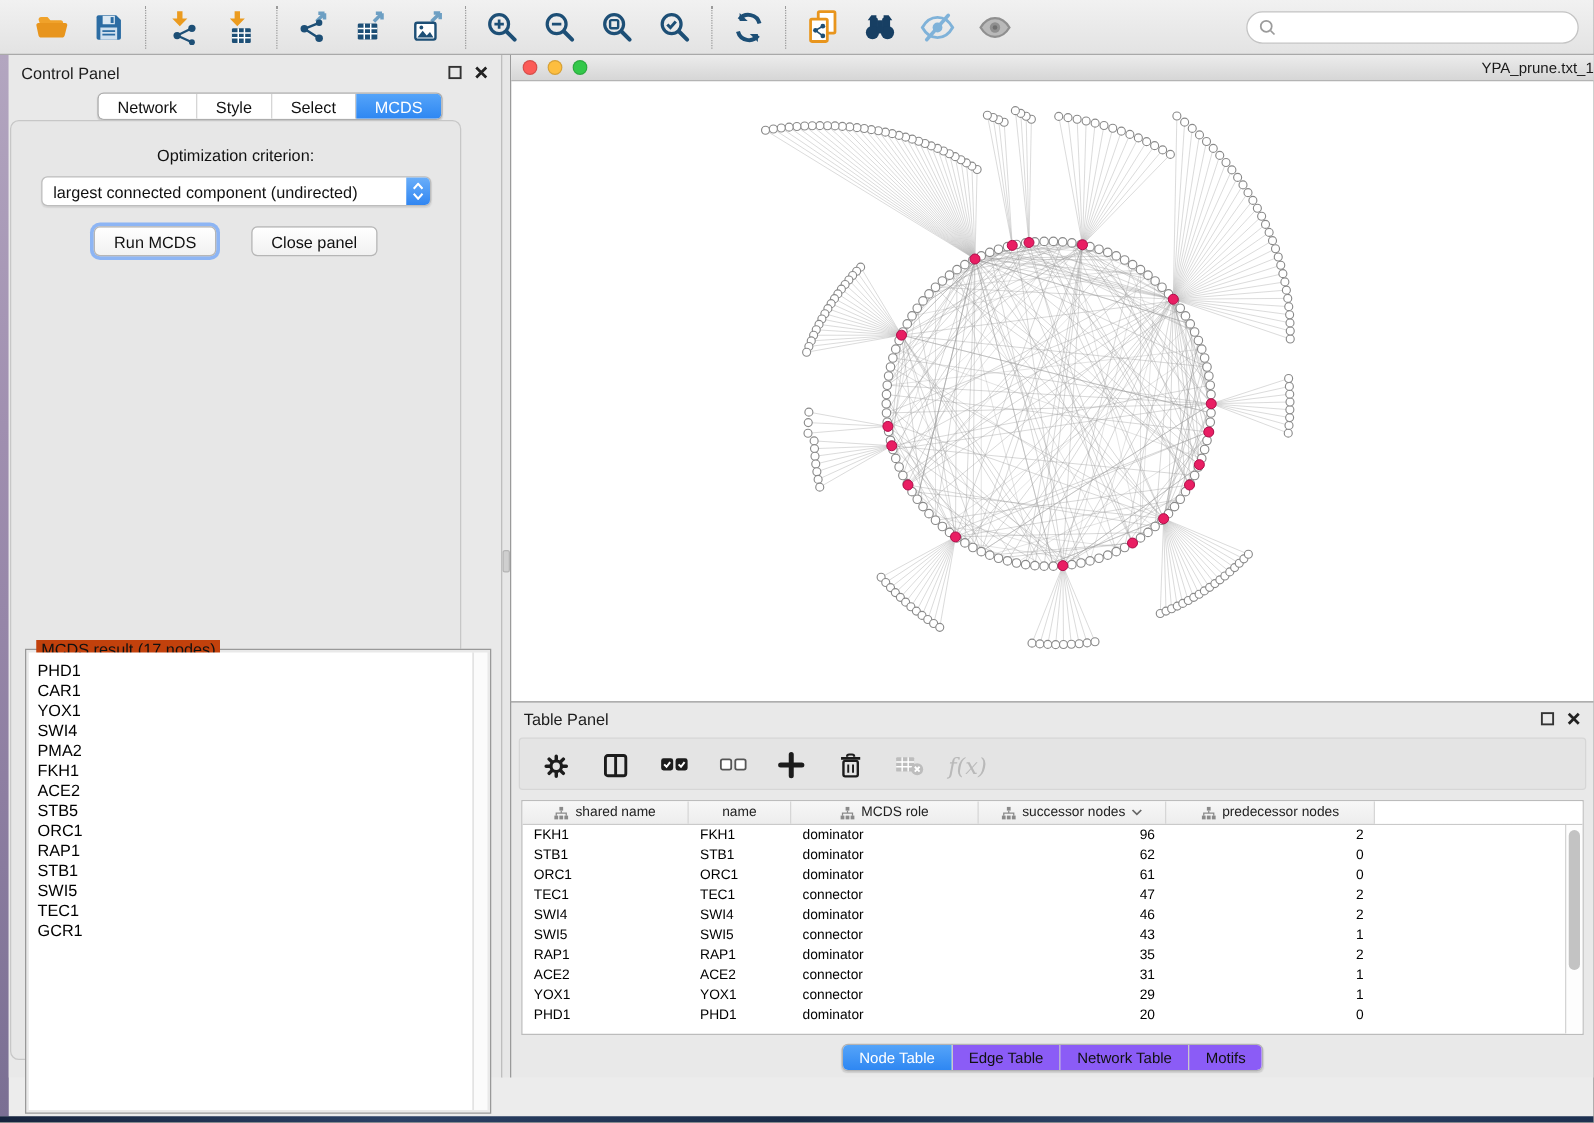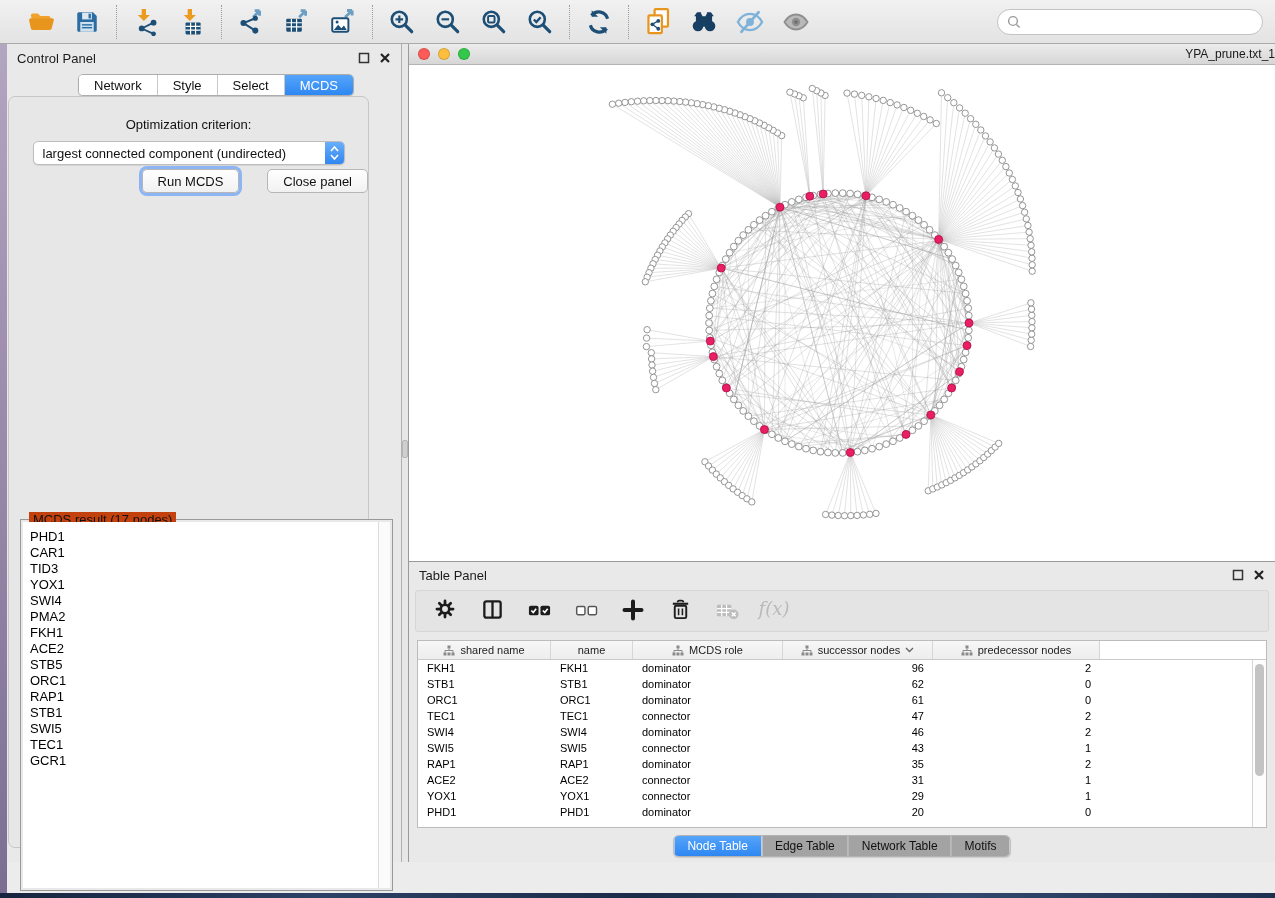--- a/index.html
+++ b/index.html
@@ -41,21 +41,21 @@
   .cp-tab.active { background:linear-gradient(#55a4f9,#2e87f2); color:#fff; }
   .cp-card { position:absolute; left:1px; top:52px; width:361px; height:752px;
     background:#e7e7e7; border:1px solid #c7c7c7; border-radius:7px; }
   .criterion-label { text-align:center; margin-top:20px; font-size:13px; color:#111; }
   .criterion-select { width:312px; height:24px; margin:9px auto 0; background:#fff;
     border:1px solid #bdbdbd; border-radius:5px; display:flex; align-items:center;
     overflow:hidden; box-shadow:0 1px 1px rgba(0,0,0,.08); }
   .criterion-select .val { flex:1; font-size:13px; padding-left:9px; color:#111; white-space:nowrap; }
   .stepper { width:19px; height:24px; background:linear-gradient(#6cb0fa,#2e84f1);
     display:flex; flex-direction:column; align-items:center; justify-content:center; gap:2px; }
-  .cp-buttons { display:flex; justify-content:flex-end; gap:28px; margin-top:4px; }
+  .cp-buttons { display:flex; justify-content:center; gap:28px; margin-top:16px; }
   .btn { height:24px; padding:0 15px; font-size:13px; color:#111;
     background:linear-gradient(#ffffff,#f1f1f1); border:1px solid #b6b6b6; border-radius:5px;
     display:flex; align-items:center; cursor:default; }
   .btn.focused { box-shadow:0 0 0 3px rgba(82,148,253,.6); }
 
   .mcds-fieldset { position:absolute; left:11px; top:422px; width:373px; height:372px;
     border:1px solid #999; background:#e9e9e9; }
   .mcds-legend { position:absolute; top:-8px; left:8px; background:#c2410c; padding:0 4px;
     font-size:13px; color:#111; }
   .mcds-list { position:absolute; left:2px; top:2px; right:14px; bottom:2px; background:#fff;
@@ -73,42 +73,42 @@
   .light { width:12px; height:12px; border-radius:50%; border:1px solid rgba(0,0,0,.15); }
   .light.red { background:#fc5b57; } .light.yellow { background:#fdbe3f; } .light.green { background:#33c84a; }
 
   
   .table-panel { position:absolute; left:408px; top:561px; width:867px; height:301px;
     background:#e9e9e9; border-left:1px solid #9a9a9a; border-top:1px solid #9a9a9a; }
   .tp-header { height:26px; display:flex; align-items:center; padding:0 10px; }
   .tp-title { font-size:13px; color:#1c1c1c; }
   .tp-toolbar { height:42px; margin:2px 6px 0; background:#e4e4e4; border:1px solid #d6d6d6;
     border-radius:3px; display:flex; align-items:center; gap:21px; padding:0 16px; }
-  .tp-tool { display:flex; align-items:flex-start; justify-content:center; width:26px; height:26px; }
+  .tp-tool { display:flex; align-items:flex-end; justify-content:center; width:26px; height:26px; }
   .fx { font-family:"DejaVu Serif", serif; font-style:italic; font-size:18px; color:#b9b9b9; }
   .tp-table { position:absolute; left:8px; right:8px; top:78px; height:188px; background:#fff;
     border:1px solid #bcbcbc; overflow:hidden; }
   .th-row { display:flex; height:19px; background:linear-gradient(#f7f7f7,#ededed);
     border-bottom:1px solid #cacaca; }
   .th { display:flex; align-items:center; justify-content:center; gap:5px; font-size:11px;
     color:#222; border-right:1px solid #d6d6d6; position:relative; }
   .th .lbl { white-space:nowrap; }
   .th.filler { border-right:none; flex:1; background:#fff; }
   .tr { display:flex; height:16px; }
   .td { font-size:11px; color:#000; display:flex; align-items:center; padding-left:9px;
     white-space:nowrap; overflow:hidden; }
   .td.num { justify-content:flex-end; padding-left:0; padding-right:9px; }
   .v-scroll { position:absolute; right:0; top:19px; bottom:0; width:14px; background:#fdfdfd;
     border-left:1px solid #d4d4d4; }
   .v-thumb { position:absolute; left:2px; top:4px; width:9px; height:112px; border-radius:5px;
     background:#c3c3c3; }
   .tp-tabs { position:absolute; left:50%; transform:translateX(-50%); bottom:5px; height:22px;
     display:flex; border:1px solid #b3b3b3; border-radius:5px; background:#fff; overflow:hidden;
     box-shadow:0 1px 1px rgba(0,0,0,.12); }
-  .tp-tab { padding:0 13px; line-height:21px; font-size:12px; color:#111; background:#a3a3a3;
+  .tp-tab { padding:0 13px; line-height:21px; font-size:12px; color:#111; background:#8b5cf6;
     border-right:1px solid #c9c9c9; cursor:default; }
   .tp-tab:last-child { border-right:none; }
   .tp-tab.active { background:linear-gradient(#55a4f9,#2e87f2); color:#fff; }
 
   
   .splitter { position:absolute; left:402px; top:44px; width:6px; height:818px; background:#e7e7e7; }
   .splitter .grip { position:absolute; left:0; top:396px; width:6px; height:18px;
     background:#cfcfcf; border:1px solid #b5b5b5; border-radius:2px; }
 
   
@@ -325,21 +325,20 @@
       </div>
       <div class="cp-buttons">
         <div class="btn focused">Run MCDS</div>
         <div class="btn">Close panel</div>
       </div>
       <div class="mcds-fieldset">
         <div class="mcds-legend">MCDS result (17 nodes)</div>
         <div class="mcds-list">
             <div>PHD1</div>
             <div>CAR1</div>
-            <div>TID3</div>
             <div>YOX1</div>
             <div>SWI4</div>
             <div>PMA2</div>
             <div>FKH1</div>
             <div>ACE2</div>
             <div>STB5</div>
             <div>ORC1</div>
             <div>RAP1</div>
             <div>STB1</div>
             <div>SWI5</div>

